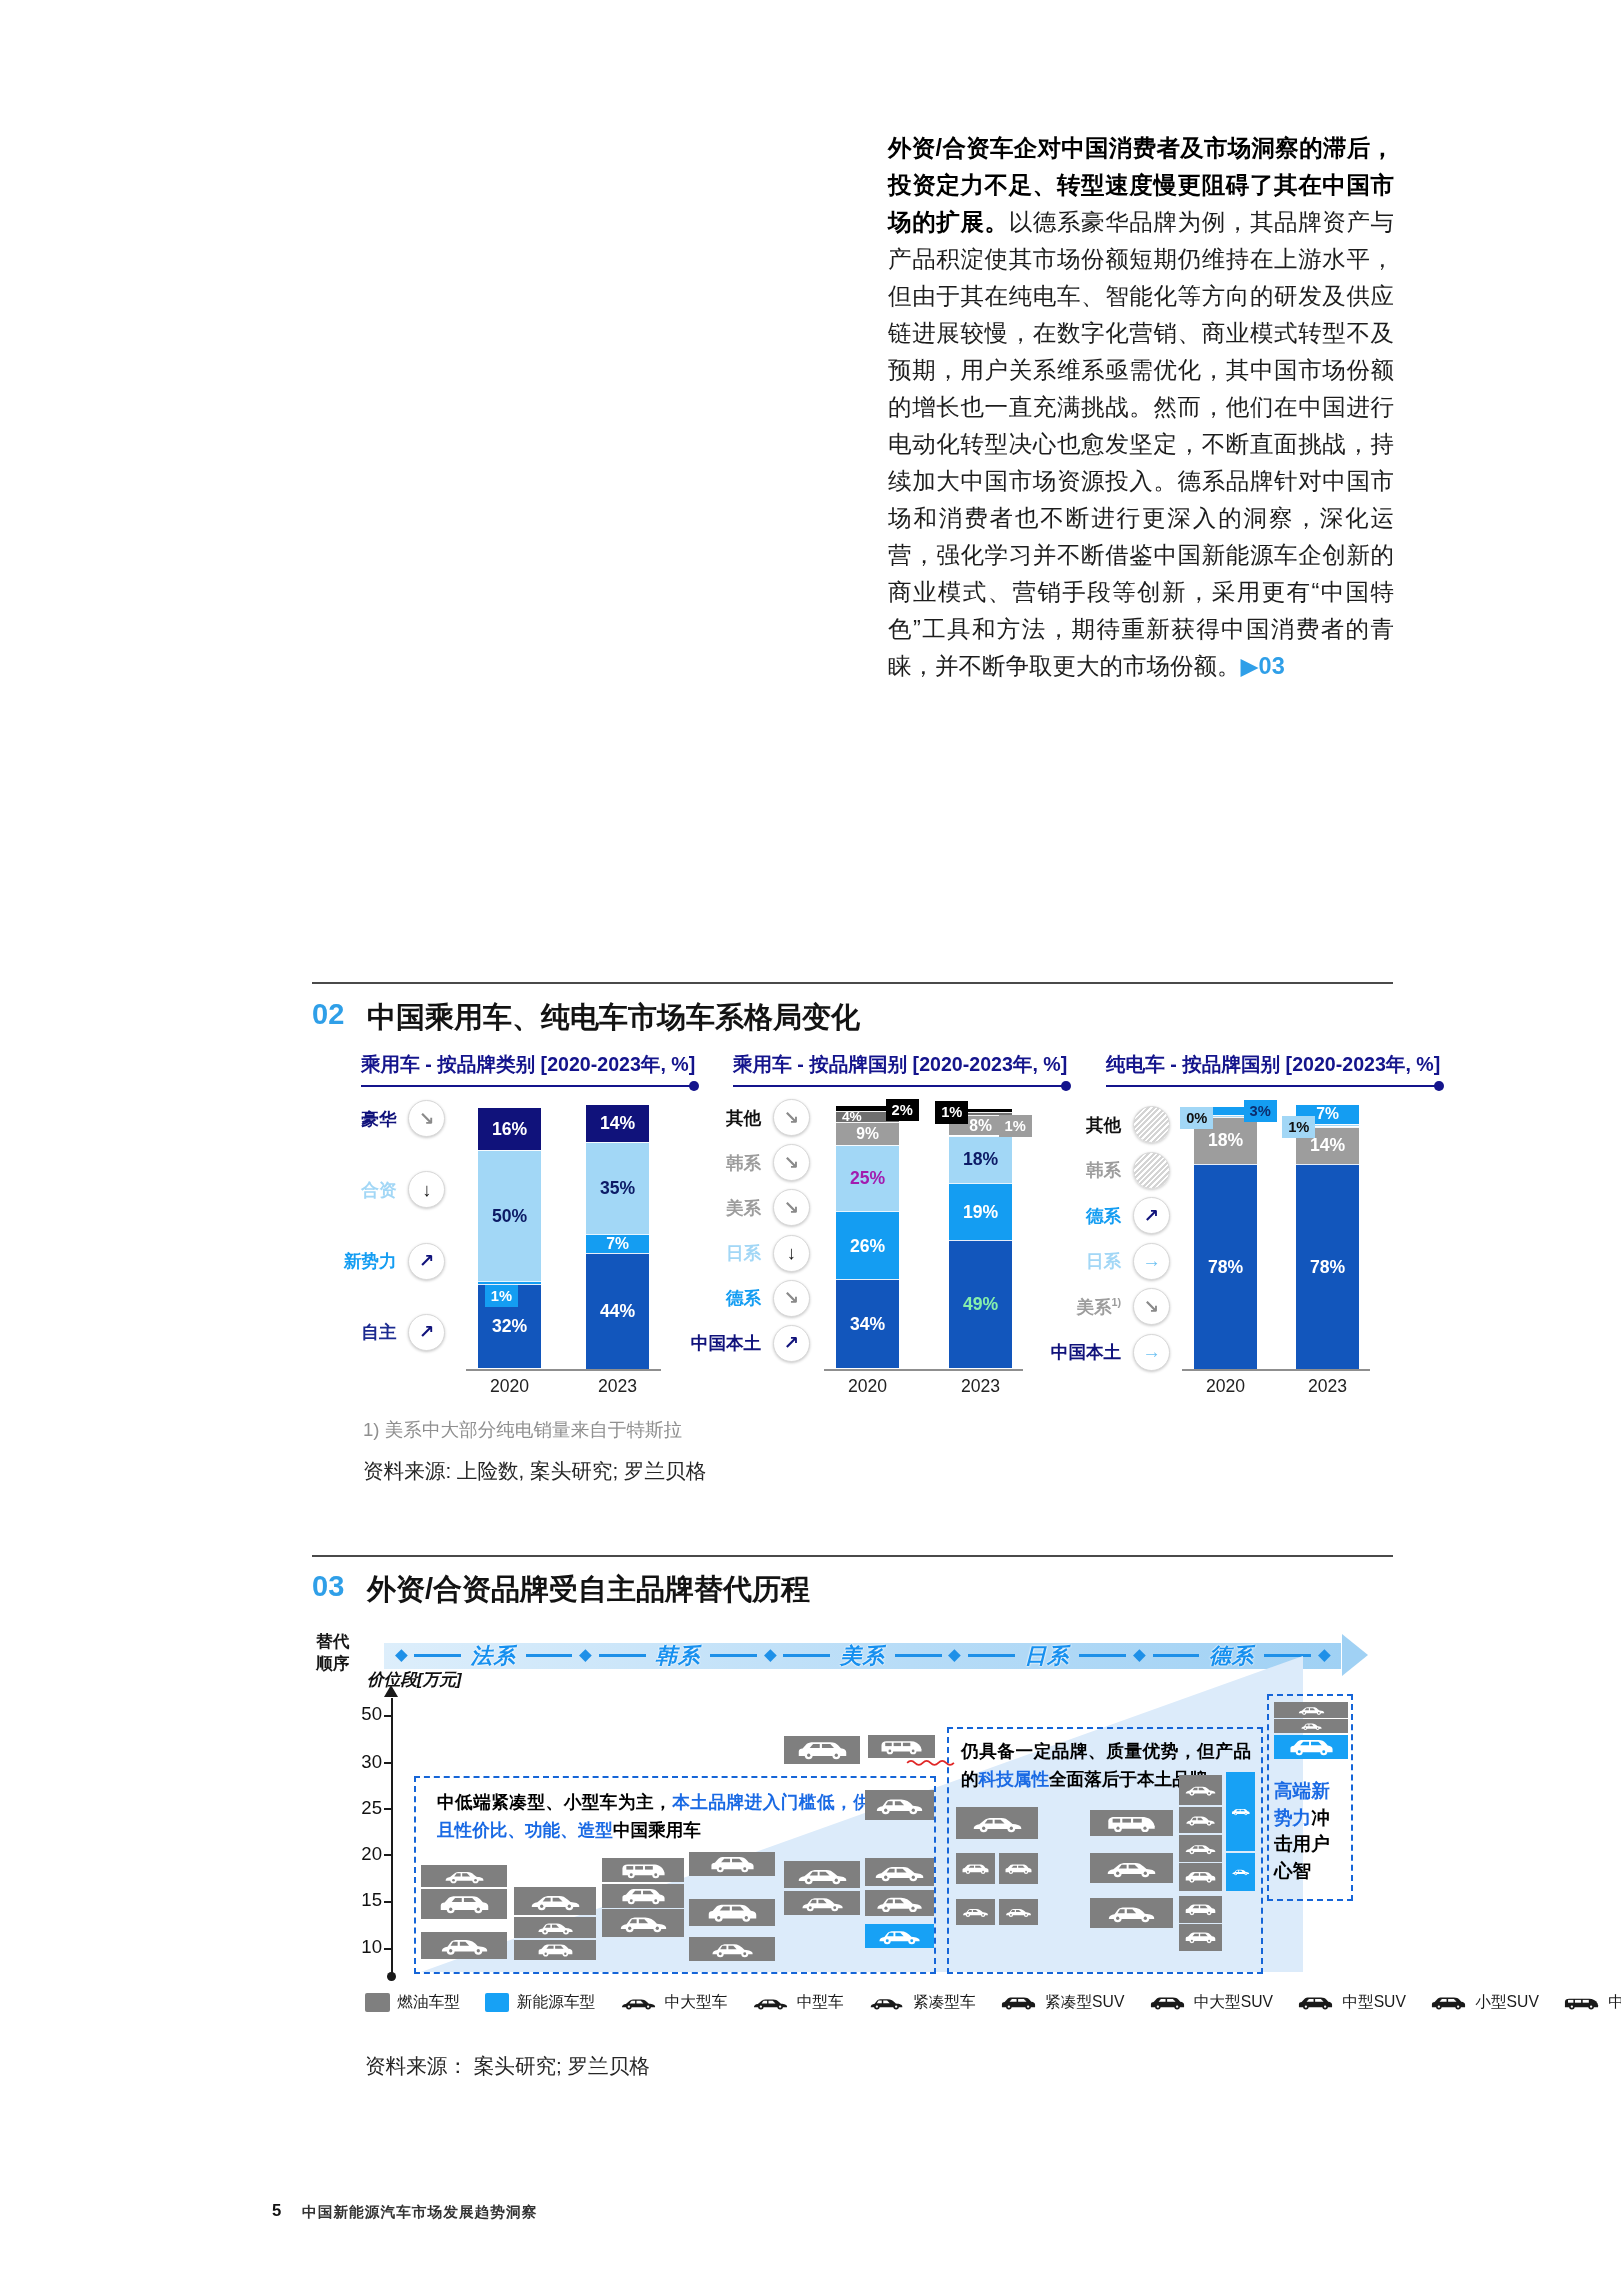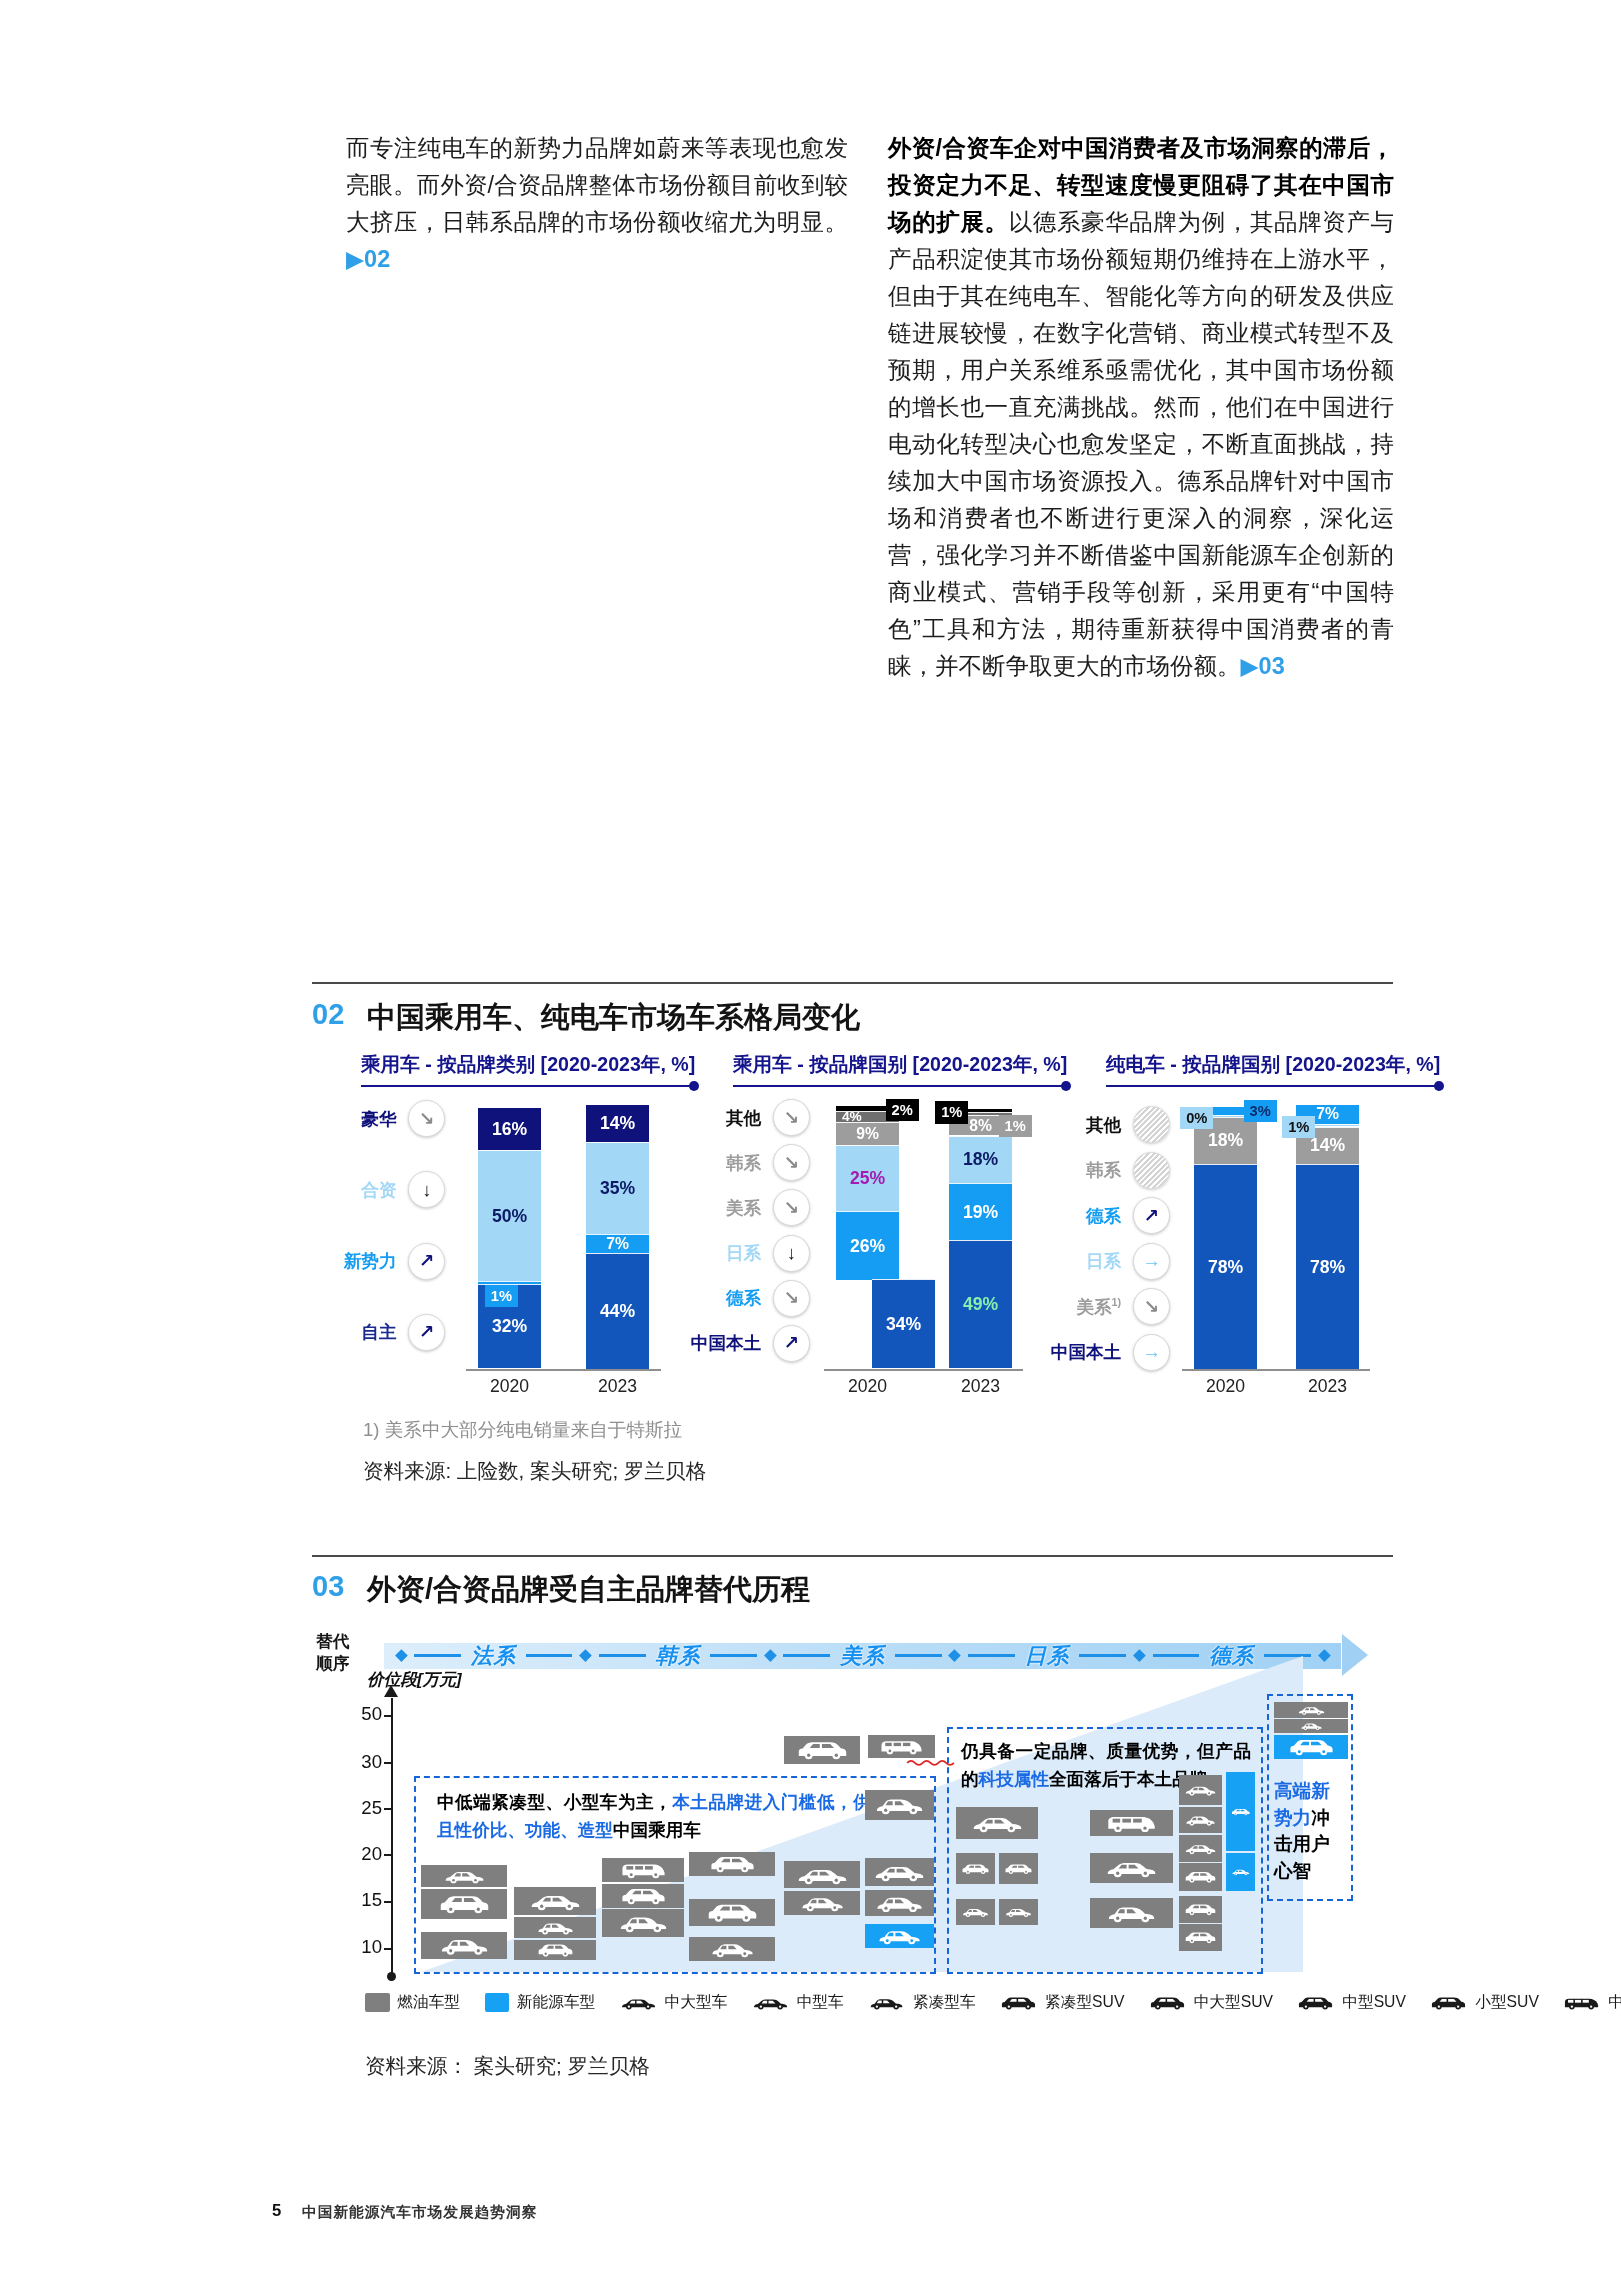--- a/index.html
+++ b/index.html
@@ -80,21 +80,20 @@
   .pf-num{position:absolute;left:272px;top:2201px;font-size:16.7px;font-weight:700;color:#111;}
   .pf-title{position:absolute;left:302px;top:2203px;font-size:14.7px;font-weight:600;color:#333;letter-spacing:1px;}
 </style>
 </head>
 <body>
 
 <div class="page">
 
   <section>
     <div class="col col-left" id="col-left">
-        <p class="para"><span>而专注纯电车的新势力品牌如蔚来等表现也愈发亮眼。而外资/合资品牌整体市场份额目前收到较大挤压，日韩系品牌的市场份额收缩尤为明显。</span><span class="b accent">▶02</span></p>
       </div>
     <div class="col col-right" id="col-right">
         <p class="para"><span class="b ">外资/合资车企对中国消费者及市场洞察的滞后，投资定力不足、转型速度慢更阻碍了其在中国市场的扩展。</span><span>以德系豪华品牌为例，其品牌资产与产品积淀使其市场份额短期仍维持在上游水平，但由于其在纯电车、智能化等方向的研发及供应链进展较慢，在数字化营销、商业模式转型不及预期，用户关系维系亟需优化，其中国市场份额的增长也一直充满挑战。然而，他们在中国进行电动化转型决心也愈发坚定，不断直面挑战，持续加大中国市场资源投入。德系品牌针对中国市场和消费者也不断进行更深入的洞察，深化运营，强化学习并不断借鉴中国新能源车企创新的商业模式、营销手段等创新，采用更有“中国特色”工具和方法，期待重新获得中国消费者的青睐，并不断争取更大的市场份额。</span><span class="b accent">▶03</span></p>
       </div>
   </section>
 
   <section>
     <div class="rule fig02-rule"></div>
     <span class="fig-num fig02-num">02</span>
     <span class="fig-title fig02-title">中国乘用车、纯电车市场车系格局变化</span>
@@ -189,21 +188,21 @@
             </div>
             <div class="seg" style="top: 15.7px; height: 23.5px; background: rgb(157, 157, 157);">
               <span class="slab" style="color: rgb(255, 255, 255); font-size: 15.7px;">9%</span>
             </div>
             <div class="seg" style="top: 39px; height: 66px; background: rgb(162, 215, 246);">
               <span class="slab" style="color: #a21caf; font-size: 17.6px;">25%</span>
             </div>
             <div class="seg" style="top: 105px; height: 69px; background: rgb(20, 157, 242);">
               <span class="slab" style="color: rgb(255, 255, 255); font-size: 17.6px;">26%</span>
             </div>
-            <div class="seg" style="top: 173px; height: 89px; background: rgb(18, 86, 188); margin-left: 36px;">
+            <div class="seg" style="top: 173px; height: 89px; background: rgb(18, 86, 188);">
               <span class="slab" style="color: rgb(255, 255, 255); font-size: 17.6px;">34%</span>
             </div>
           </div>
           <div class="cat" style="left: 103px; top: 325px; width: 63px;">2020</div>
           <div class="bar" style="left: 216px; top: 58px; width: 63px; height: 260px;">
             <div class="seg" style="top: 0px; height: 2.9px; background: rgb(0, 0, 0);"></div>
             <span class="chip" style="background: rgb(0, 0, 0); color: rgb(255, 255, 255); left: -13.7px; top: -7.8px;">1%</span>
             <div class="seg" style="top: 2.9px; height: 2.9px; background: rgb(111, 111, 111);"></div>
             <span class="chip" style="background: rgb(157, 157, 157); color: rgb(255, 255, 255); right: -19.6px; top: 5.9px;">1%</span>
             <div class="seg" style="top: 5.9px; height: 20.6px; background: rgb(157, 157, 157);">

